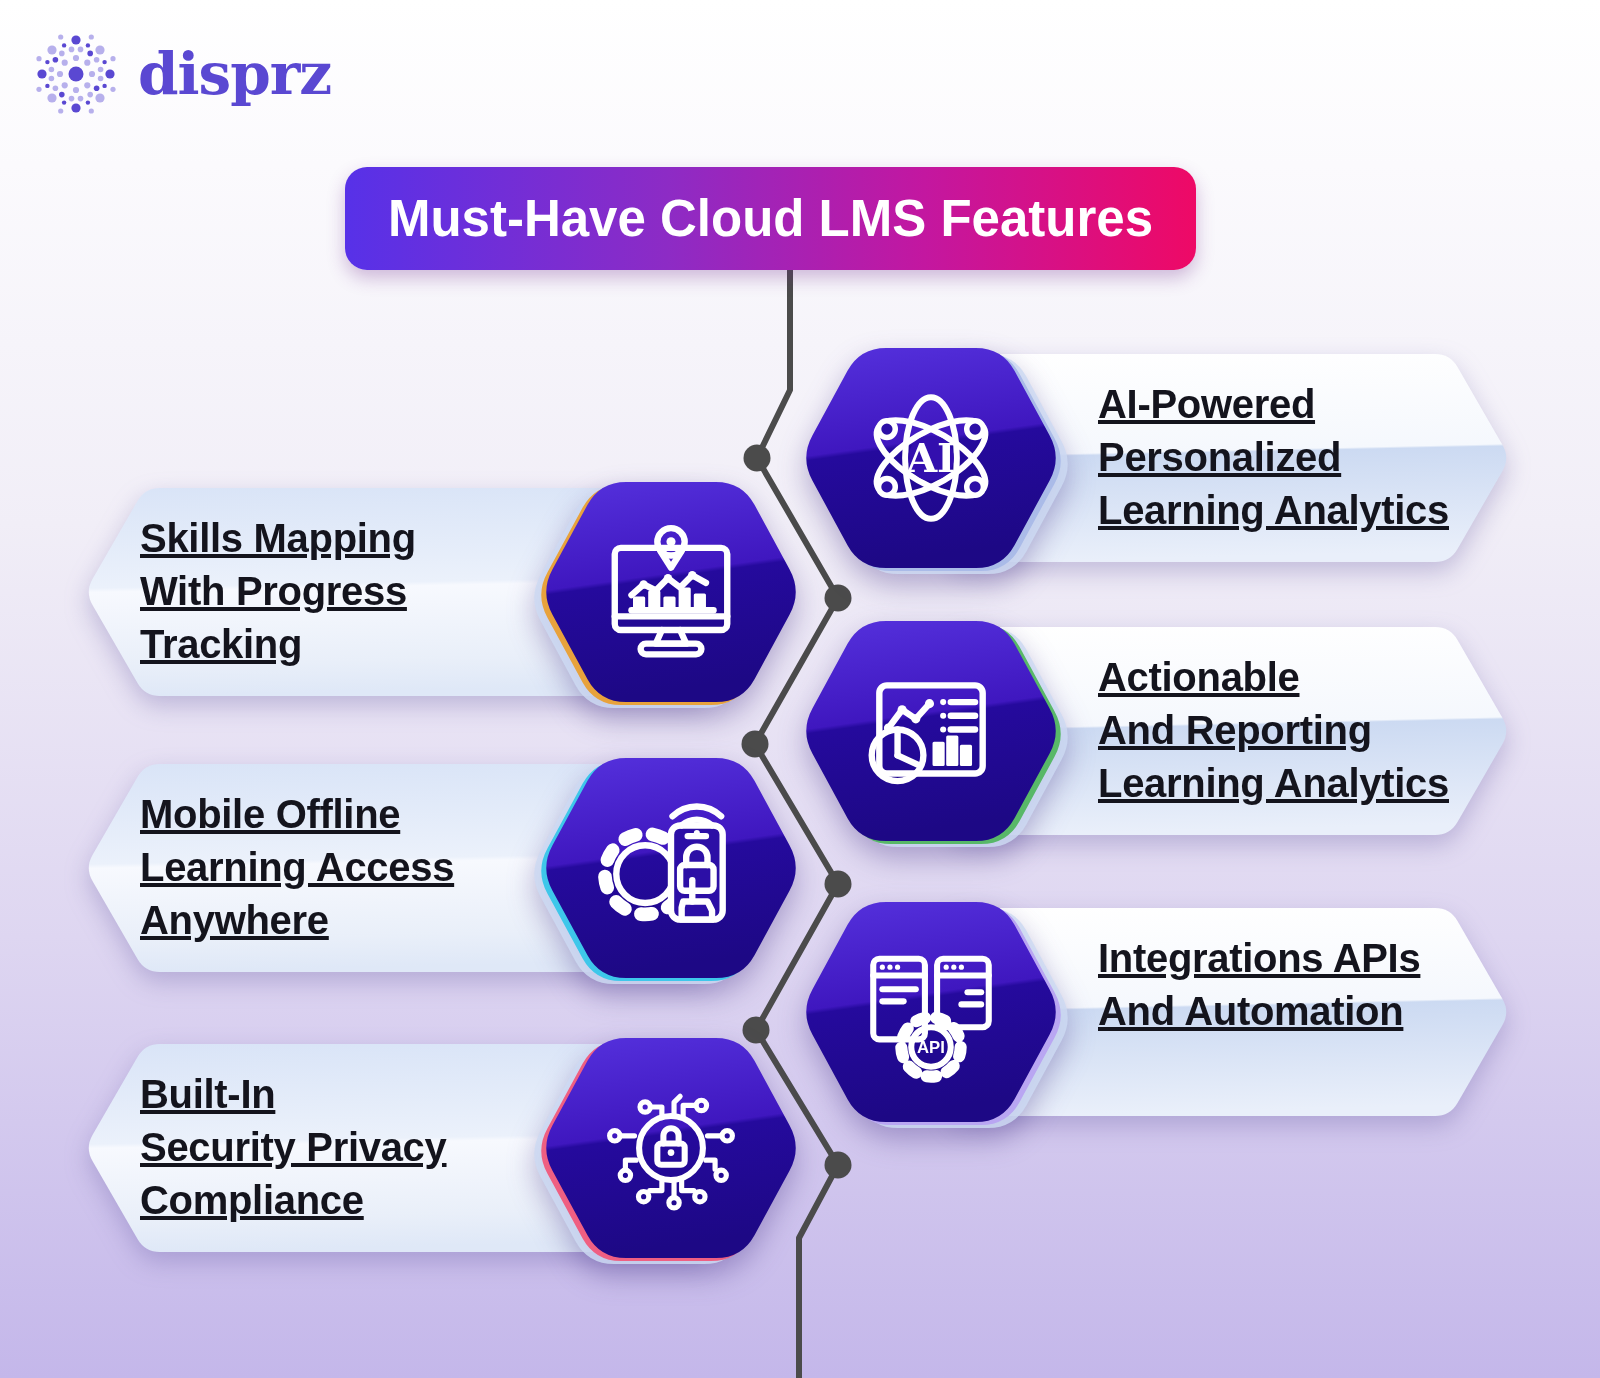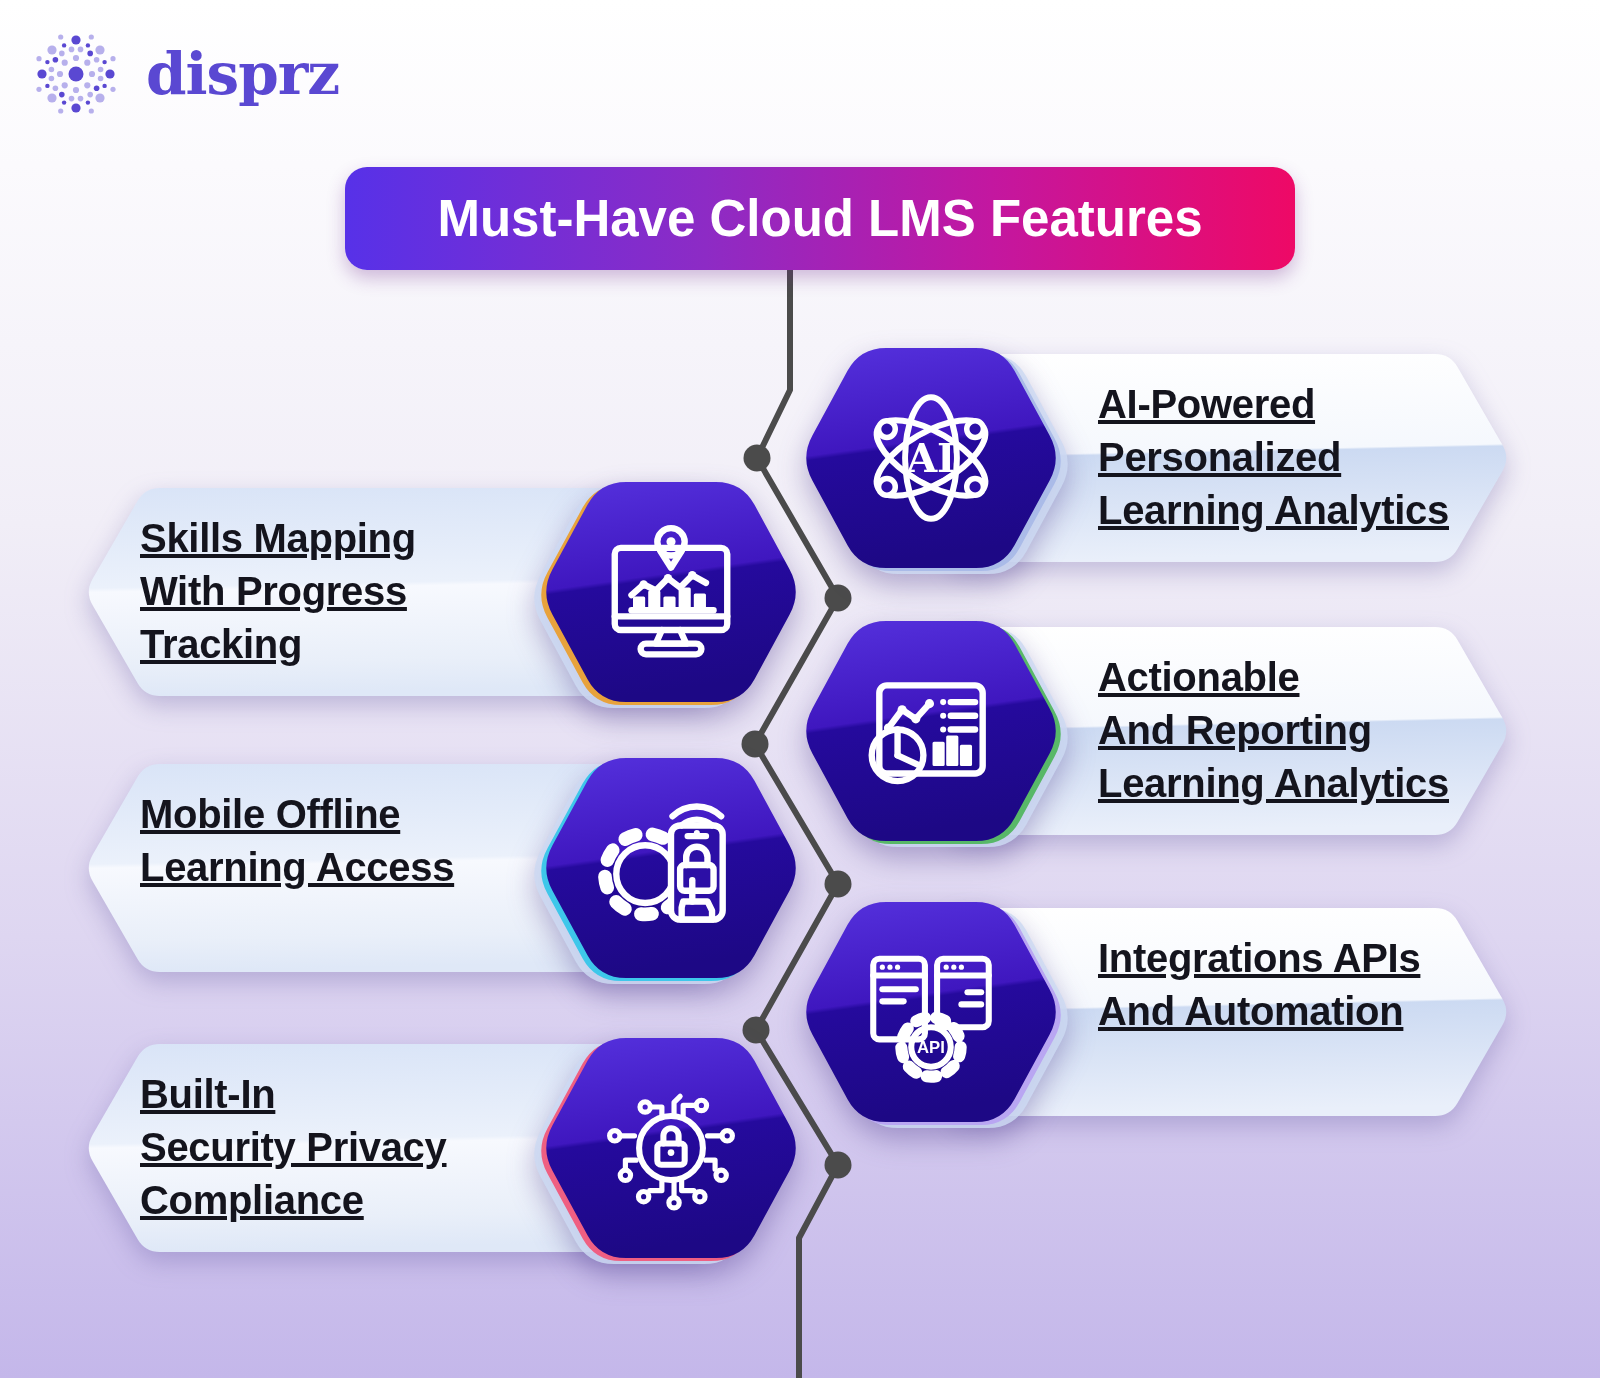--- a/index.html
+++ b/index.html
@@ -1,23 +1,23 @@
 <!DOCTYPE html>
 <html><head>
 <meta charset="utf-8">
 <style>
   html,body{margin:0;padding:0;}
   body{font-family:"Liberation Sans", sans-serif;}
   .canvas{position:relative;width:1600px;height:1378px;overflow:hidden;
     background:linear-gradient(180deg,#ffffff 0%,#fbfafd 12%,#f1eef7 38%,#ded6f1 68%,#c4b7ea 100%);}
   
-  .brand{position:absolute;left:28px;top:26px;display:flex;align-items:flex-start;gap:22px;z-index:5;}
+  .brand{position:absolute;left:28px;top:26px;display:flex;align-items:flex-start;gap:14px;z-index:5;}
   .wordmark{font-family:"DejaVu Serif", serif;font-weight:bold;font-size:58px;letter-spacing:-1px;line-height:96px;}
   
-  .title-banner{position:absolute;left:345px;top:167px;width:950px;height:103px;border-radius:22px;
+  .title-banner{position:absolute;left:345px;top:167px;width:851px;height:103px;border-radius:22px;
     background:linear-gradient(90deg,#5731e8 0%,#8d2bc5 38%,#c317a0 68%,#ee0966 100%);
     display:flex;align-items:center;justify-content:center;z-index:4;
     box-shadow:0 8px 18px rgba(110,40,140,.30);}
   .title-banner span{color:#ffffff;font-size:51px;font-weight:bold;letter-spacing:0px;}
   
   #connector{position:absolute;left:0;top:0;z-index:1;}
   
   .feature-row{position:absolute;left:0;top:0;width:0;height:0;z-index:2;}
   .banner-svg{position:absolute;filter:drop-shadow(0 10px 12px rgba(100,88,160,.33));}
   .hex-svg{position:absolute;filter:drop-shadow(0 12px 14px rgba(60,40,130,.35));}
@@ -264,20 +264,21 @@
               <stop offset="0.50" stop-color="#f7f9fe"></stop>
               <stop offset="0.85" stop-color="#e9eff9"></stop>
               <stop offset="1" stop-color="#dfe8f7"></stop>
             </linearGradient>
           </defs>
           <path d="M17.5 127.0 Q10 114 17.5 101.0 L62.5 23.0 Q70 10 85.0 10.0 L615.0 10.0 Q630 10 630.0 25.0 L630.0 203.0 Q630 218 615.0 218.0 L85.0 218.0 Q70 218 62.5 205.0 Z" fill="url(#bg3)"></path>
         </svg>
         <div class="feature-text" style="left: 140px; top: 788px; color: rgb(20, 20, 29);">
           <div>Mobile Offline</div>
           <div>Learning Access</div>
+          <div>Anywhere</div>
         </div>
         <svg class="hex-svg" width="302" height="260" style="left: 520px; top: 738px;">
           <defs>
             <linearGradient id="hg3" x1="0" y1="0" x2="0.16" y2="1">
        <stop offset="0" stop-color="#5531dd"></stop>
        <stop offset="0.48" stop-color="#3f17bf"></stop>
        <stop offset="0.50" stop-color="#250a9d"></stop>
        <stop offset="1" stop-color="#1d0885"></stop>
      </linearGradient>
           </defs>

